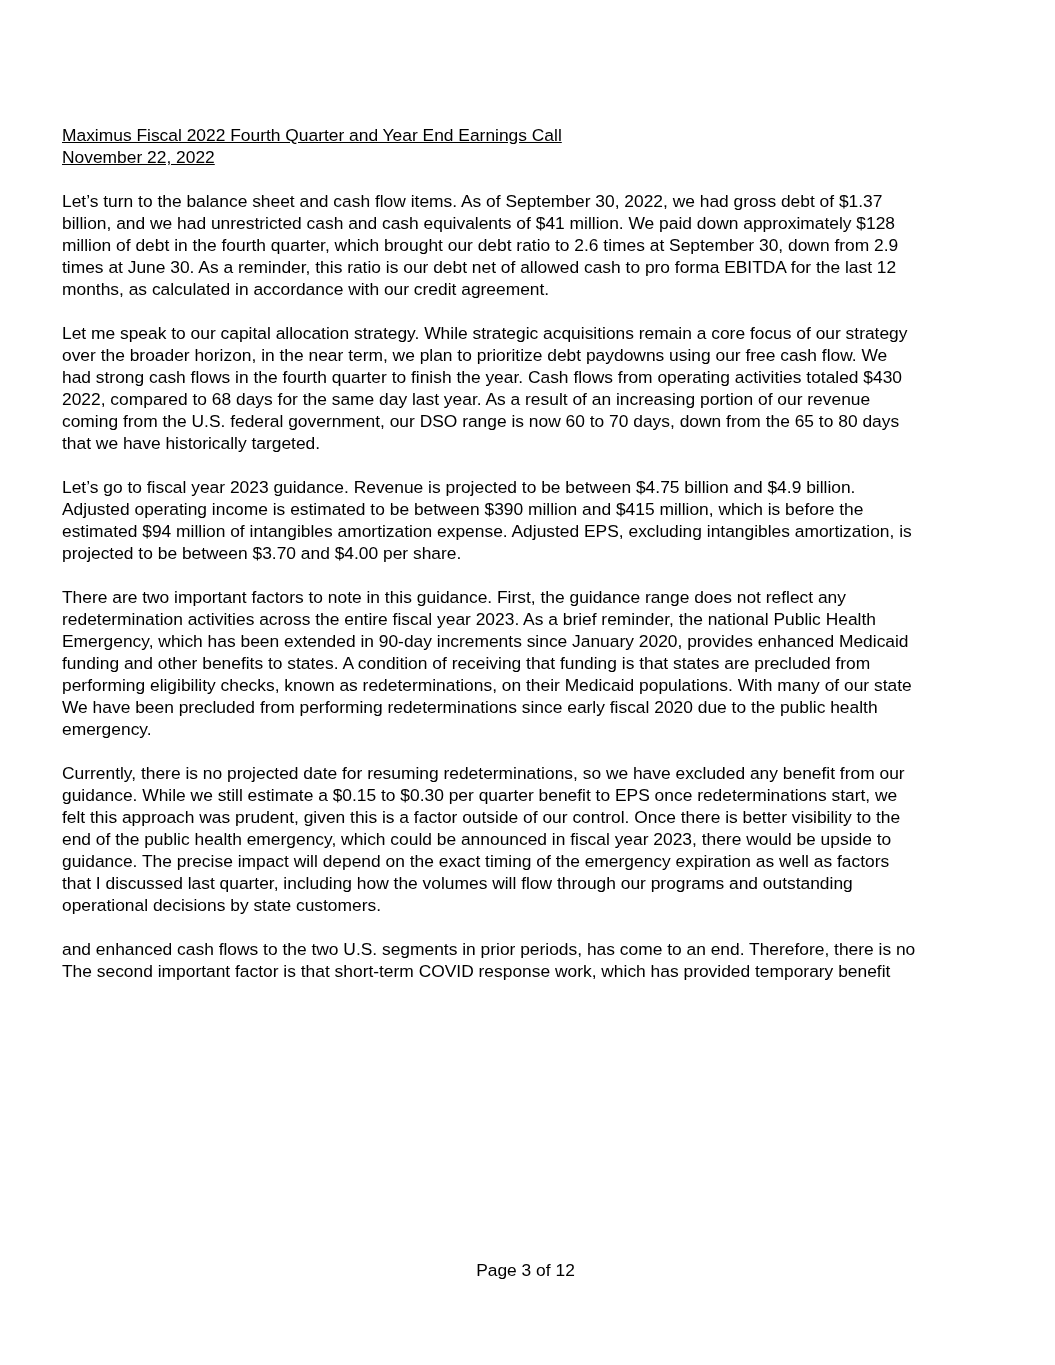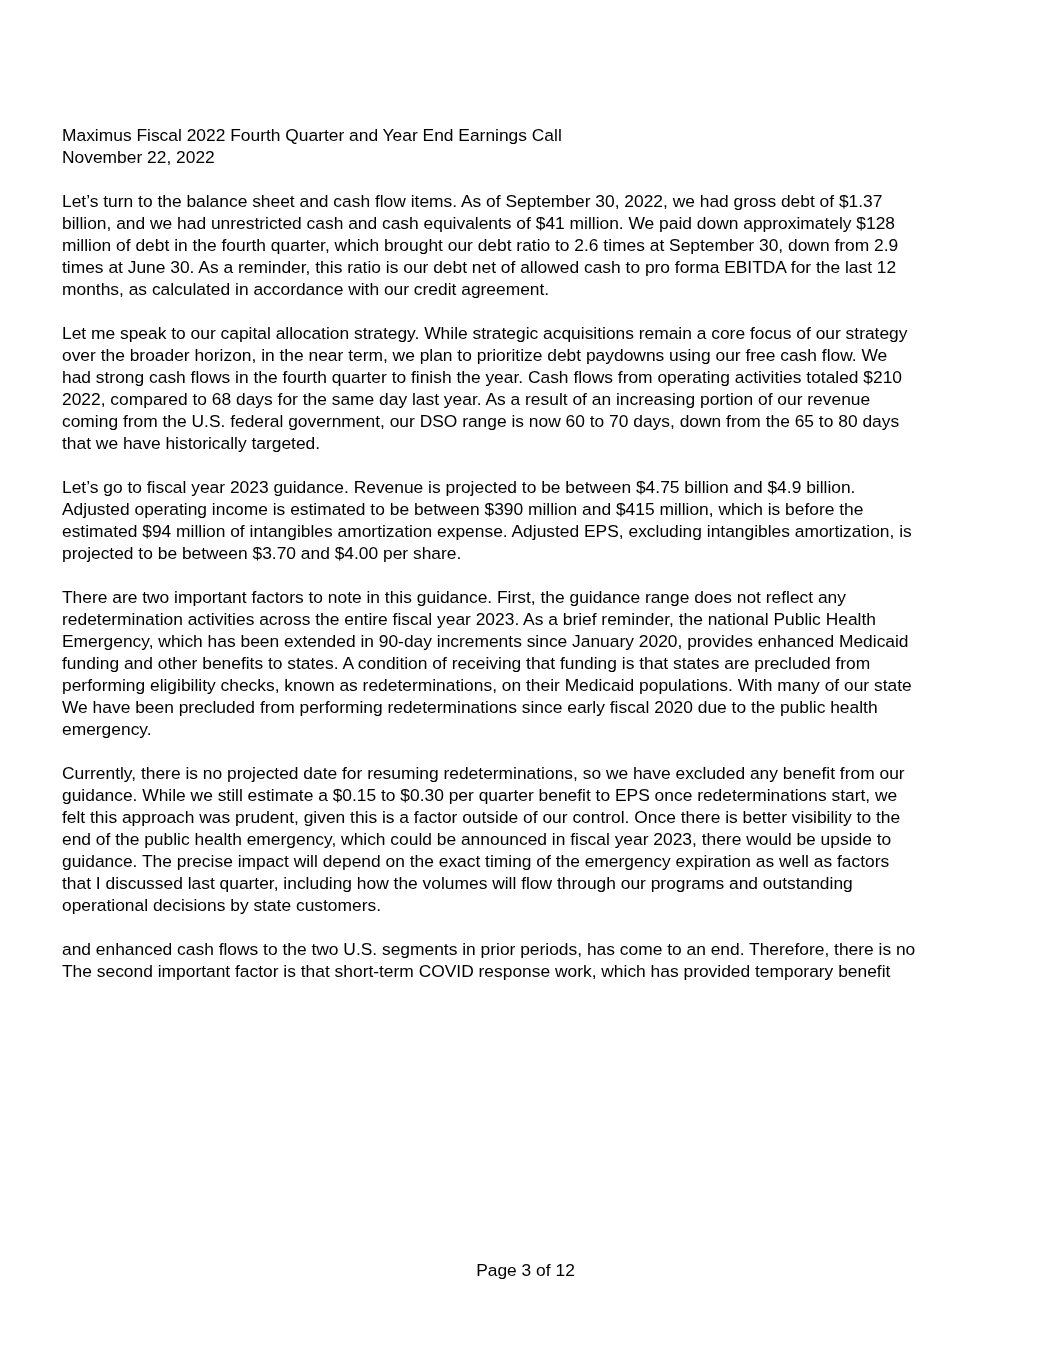--- a/index.html
+++ b/index.html
@@ -19,20 +19,21 @@
       position: absolute;
       left: 62px;
       top: 124px;
       width: 940px;
       font-size: 17.4px;
       line-height: 22px;
     }
     .header-line {
       margin: 0;
       white-space: nowrap;
+      text-decoration: underline;
     }
     .para {
       margin: 22px 0 0 0;
       
     }
     .line {
       display: block;
       white-space: nowrap;
     }
     .footer {
@@ -56,21 +57,21 @@
     <span class="line">Let’s turn to the balance sheet and cash flow items. As of September 30, 2022, we had gross debt of $1.37</span>
     <span class="line">billion, and we had unrestricted cash and cash equivalents of $41 million. We paid down approximately $128</span>
     <span class="line">million of debt in the fourth quarter, which brought our debt ratio to 2.6 times at September 30, down from 2.9</span>
     <span class="line">times at June 30. As a reminder, this ratio is our debt net of allowed cash to pro forma EBITDA for the last 12</span>
     <span class="line">months, as calculated in accordance with our credit agreement.</span>
   </p>
 
   <p class="para">
     <span class="line">Let me speak to our capital allocation strategy. While strategic acquisitions remain a core focus of our strategy</span>
     <span class="line">over the broader horizon, in the near term, we plan to prioritize debt paydowns using our free cash flow. We</span>
-    <span class="line">had strong cash flows in the fourth quarter to finish the year. Cash flows from operating activities totaled $210</span>
+    <span class="line">had strong cash flows in the fourth quarter to finish the year. Cash flows from operating activities totaled $430</span>
     <span class="line">2022, compared to 68 days for the same day last year. As a result of an increasing portion of our revenue</span>
     <span class="line">coming from the U.S. federal government, our DSO range is now 60 to 70 days, down from the 65 to 80 days</span>
     <span class="line">that we have historically targeted.</span>
   </p>
 
   <p class="para">
     <span class="line">Let’s go to fiscal year 2023 guidance. Revenue is projected to be between $4.75 billion and $4.9 billion.</span>
     <span class="line">Adjusted operating income is estimated to be between $390 million and $415 million, which is before the</span>
     <span class="line">estimated $94 million of intangibles amortization expense. Adjusted EPS, excluding intangibles amortization, is</span>
     <span class="line">projected to be between $3.70 and $4.00 per share.</span>

